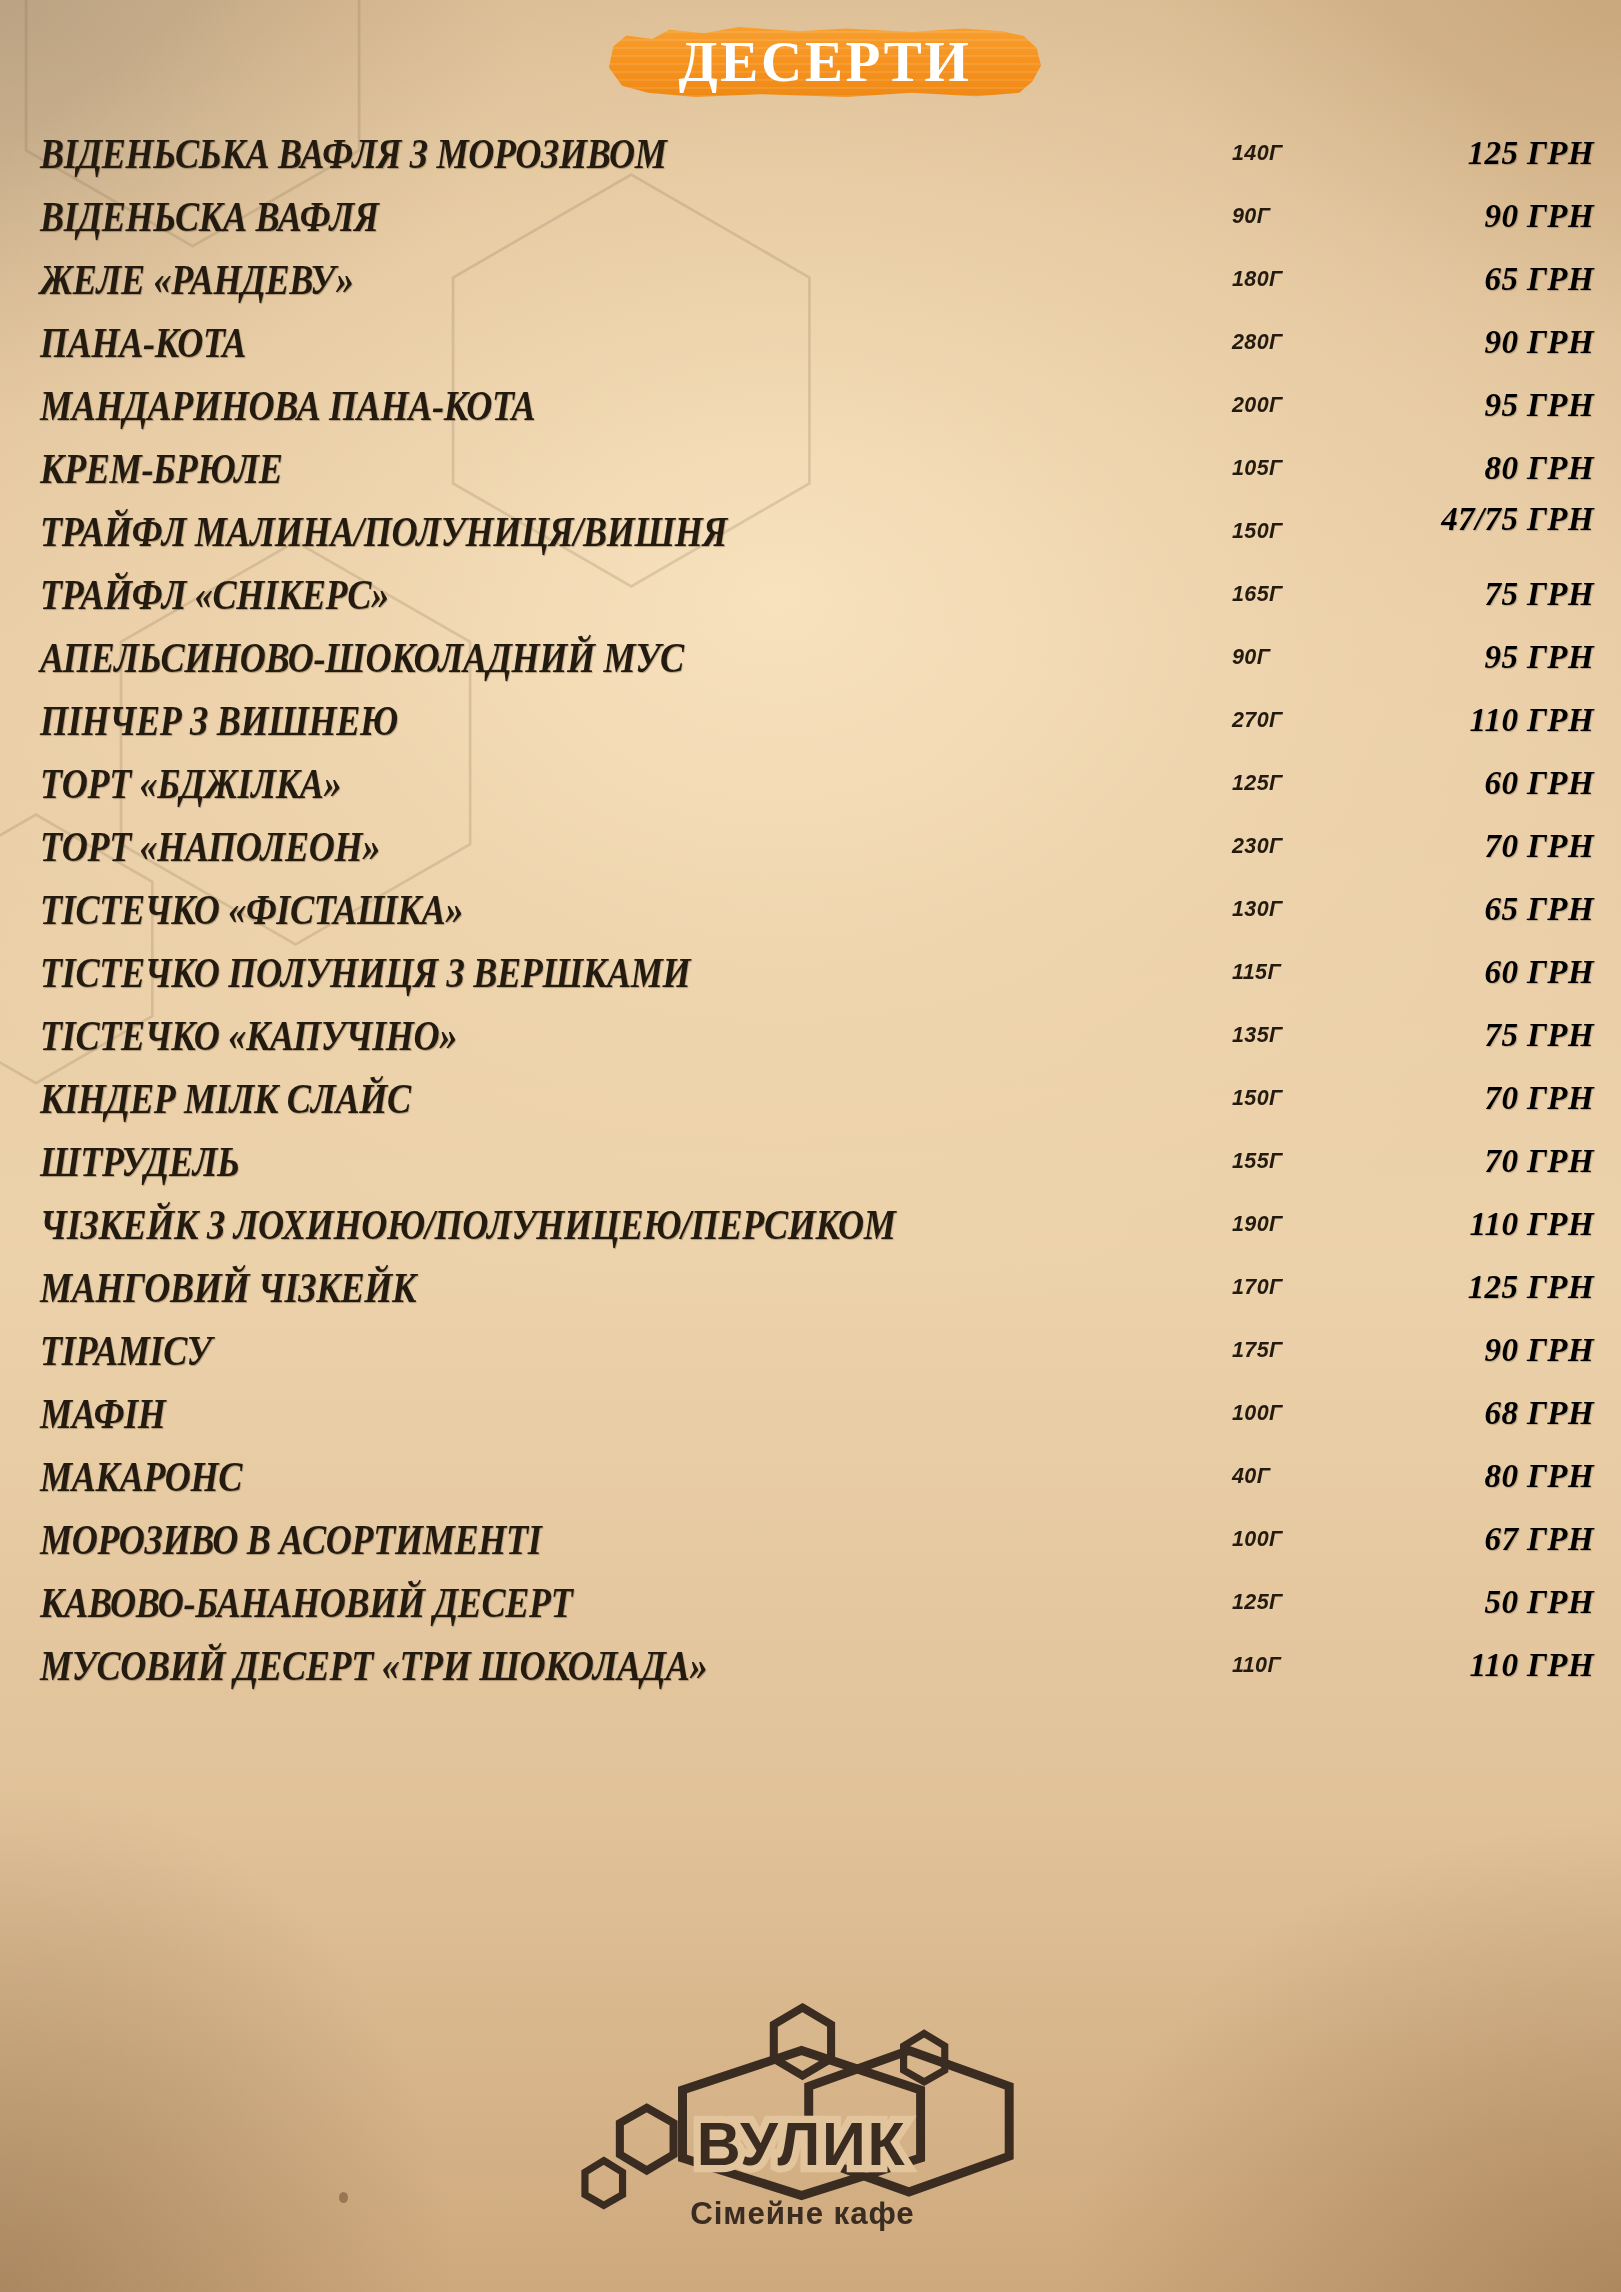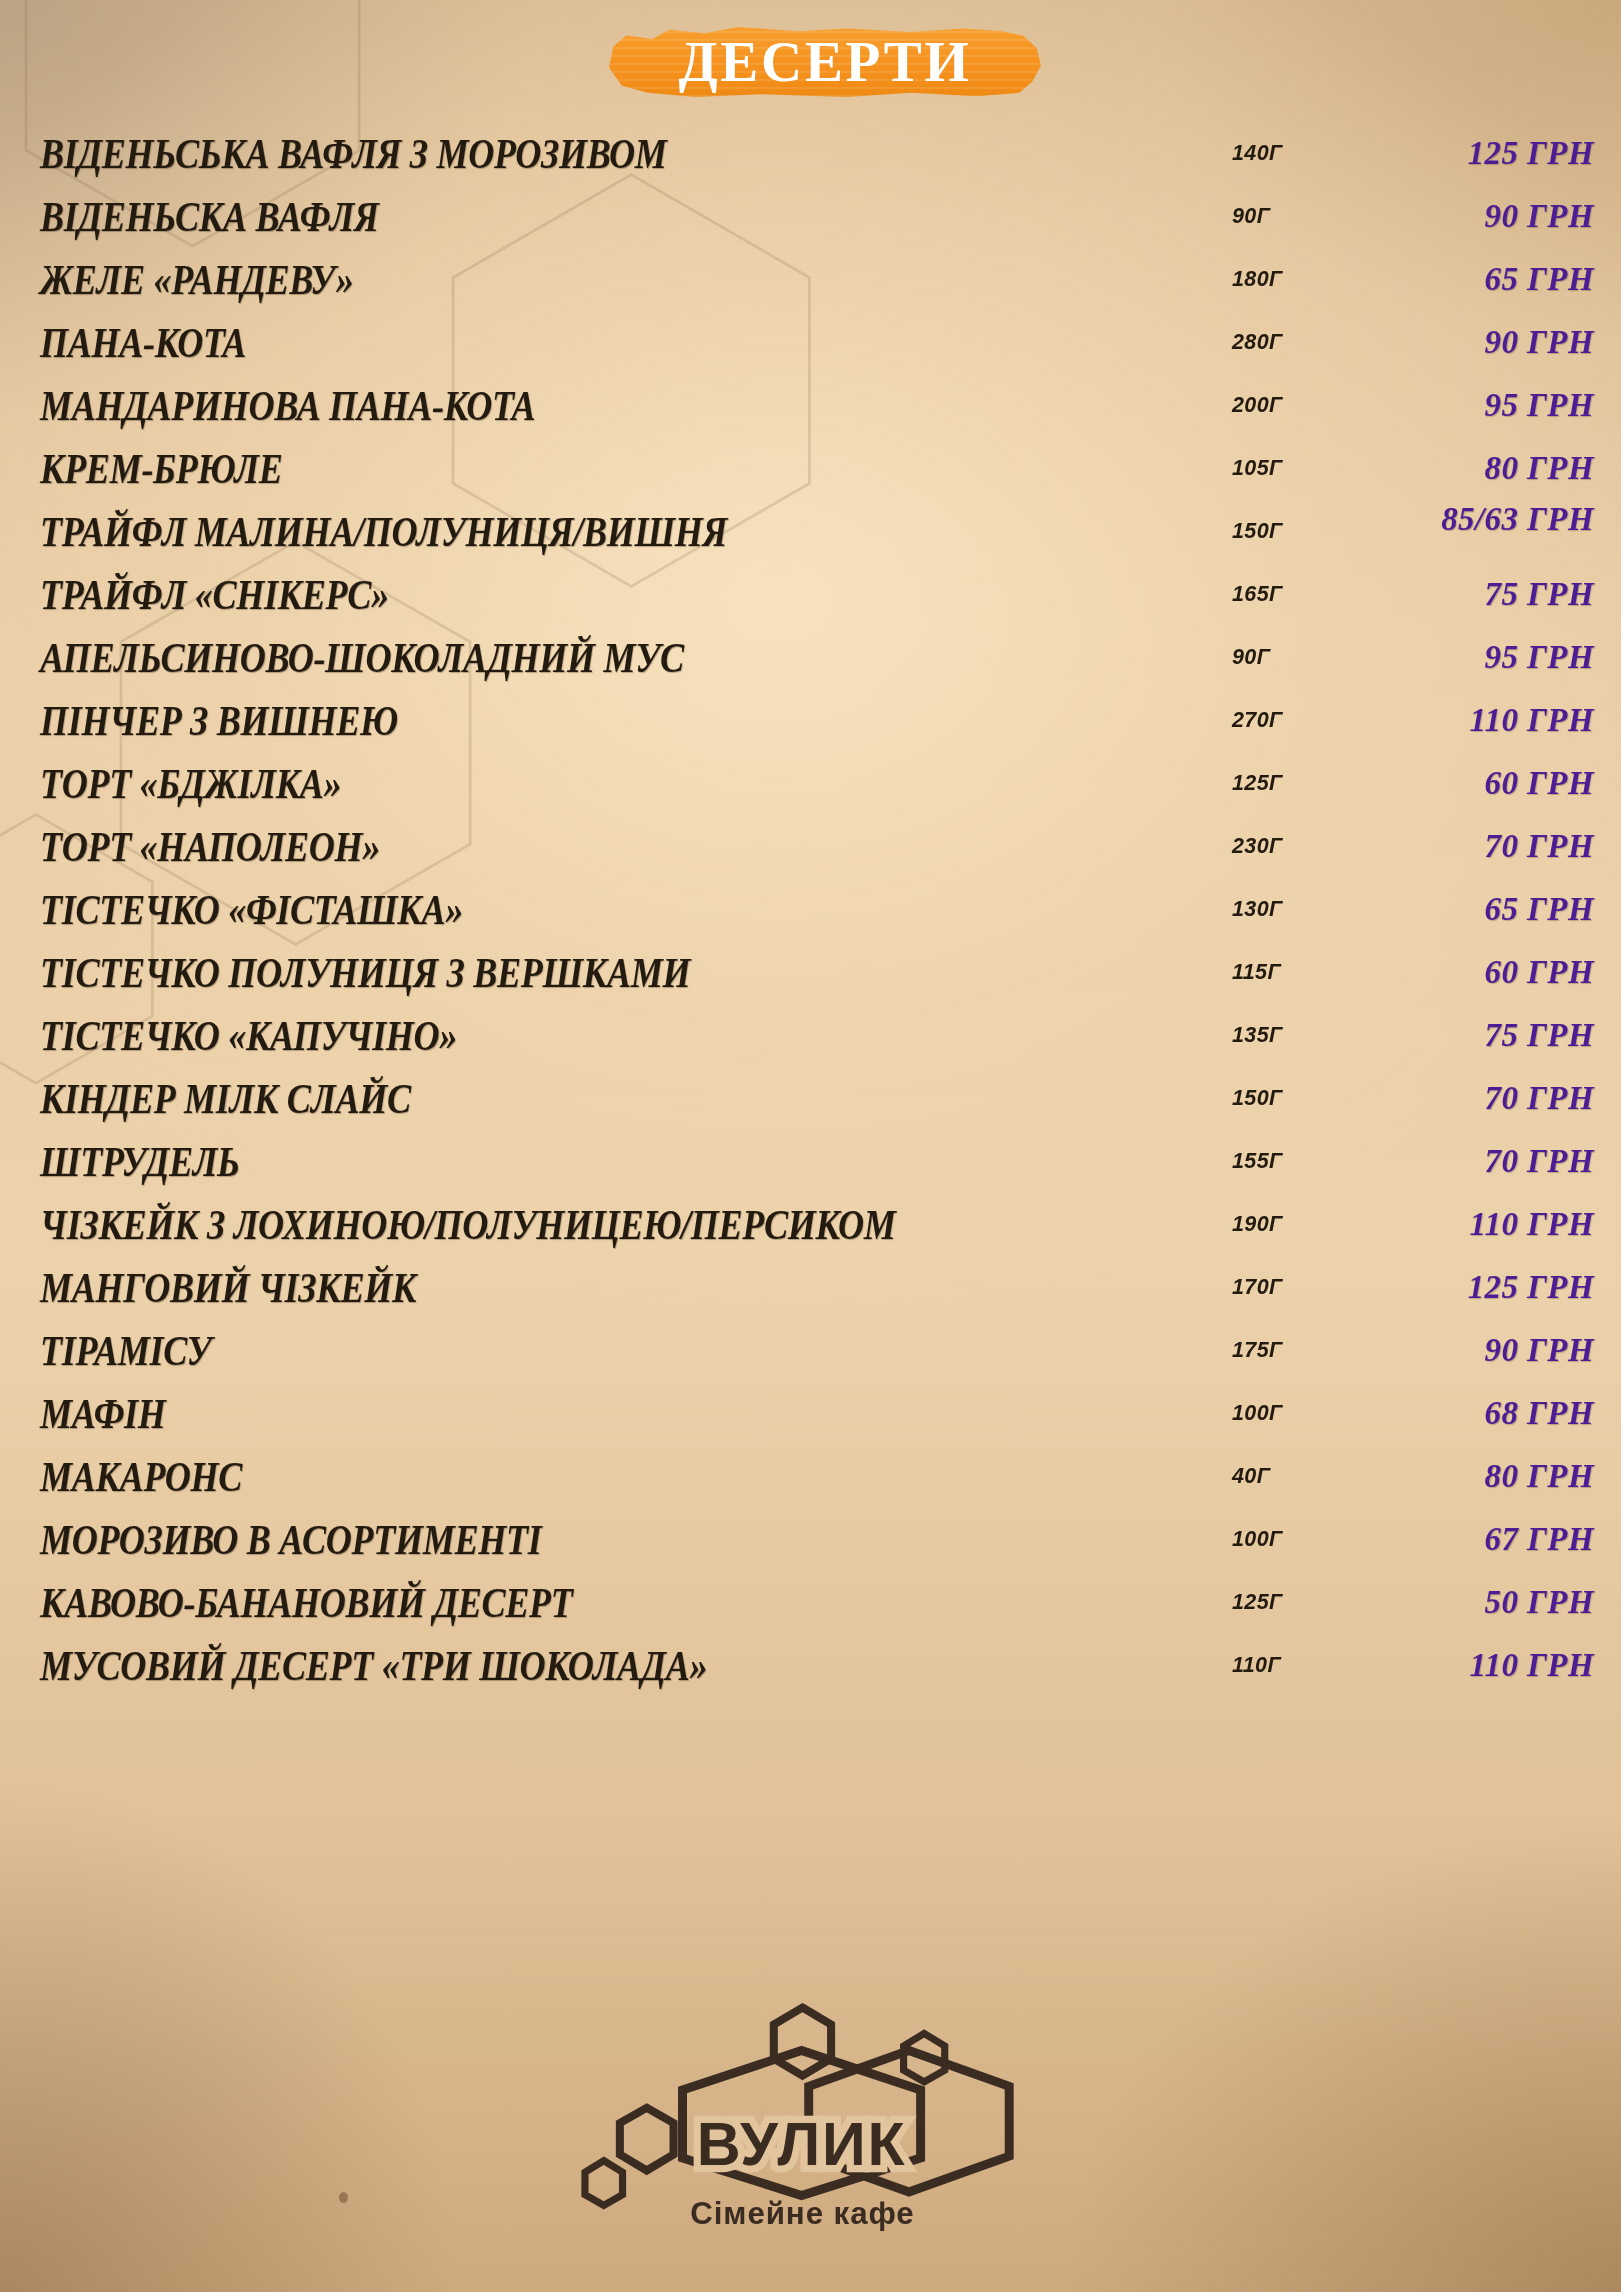--- a/index.html
+++ b/index.html
@@ -85,21 +85,21 @@
     font-weight: 700;
     font-size: 21.5px;
     color: #241b10;
     letter-spacing: 0.4px;
     white-space: nowrap;
   }
   .price {
     font-family: "Liberation Serif", serif;
     font-weight: 700;
     font-size: 33px;
-    color: #4c1d95;
+    color: #000000;
     text-align: right;
     letter-spacing: 0.4px;
     white-space: nowrap;
     text-shadow: 0.9px 0.9px 0.9px rgba(45,28,10,0.25);
   }
   .row:nth-child(7) .price { transform: translateY(-11.6px); }
 
   
   .logo {
     position: absolute;
@@ -178,21 +178,21 @@
 
   <div class="row">
     <span class="name">КРЕМ-БРЮЛЕ</span>
     <span class="weight">105Г</span>
     <span class="price">80 ГРН</span>
   </div>
 
   <div class="row">
     <span class="name">ТРАЙФЛ МАЛИНА/ПОЛУНИЦЯ/ВИШНЯ</span>
     <span class="weight">150Г</span>
-    <span class="price">85/63 ГРН</span>
+    <span class="price">47/75 ГРН</span>
   </div>
 
   <div class="row">
     <span class="name">ТРАЙФЛ «СНІКЕРС»</span>
     <span class="weight">165Г</span>
     <span class="price">75 ГРН</span>
   </div>
 
   <div class="row">
     <span class="name">АПЕЛЬСИНОВО-ШОКОЛАДНИЙ МУС</span>

